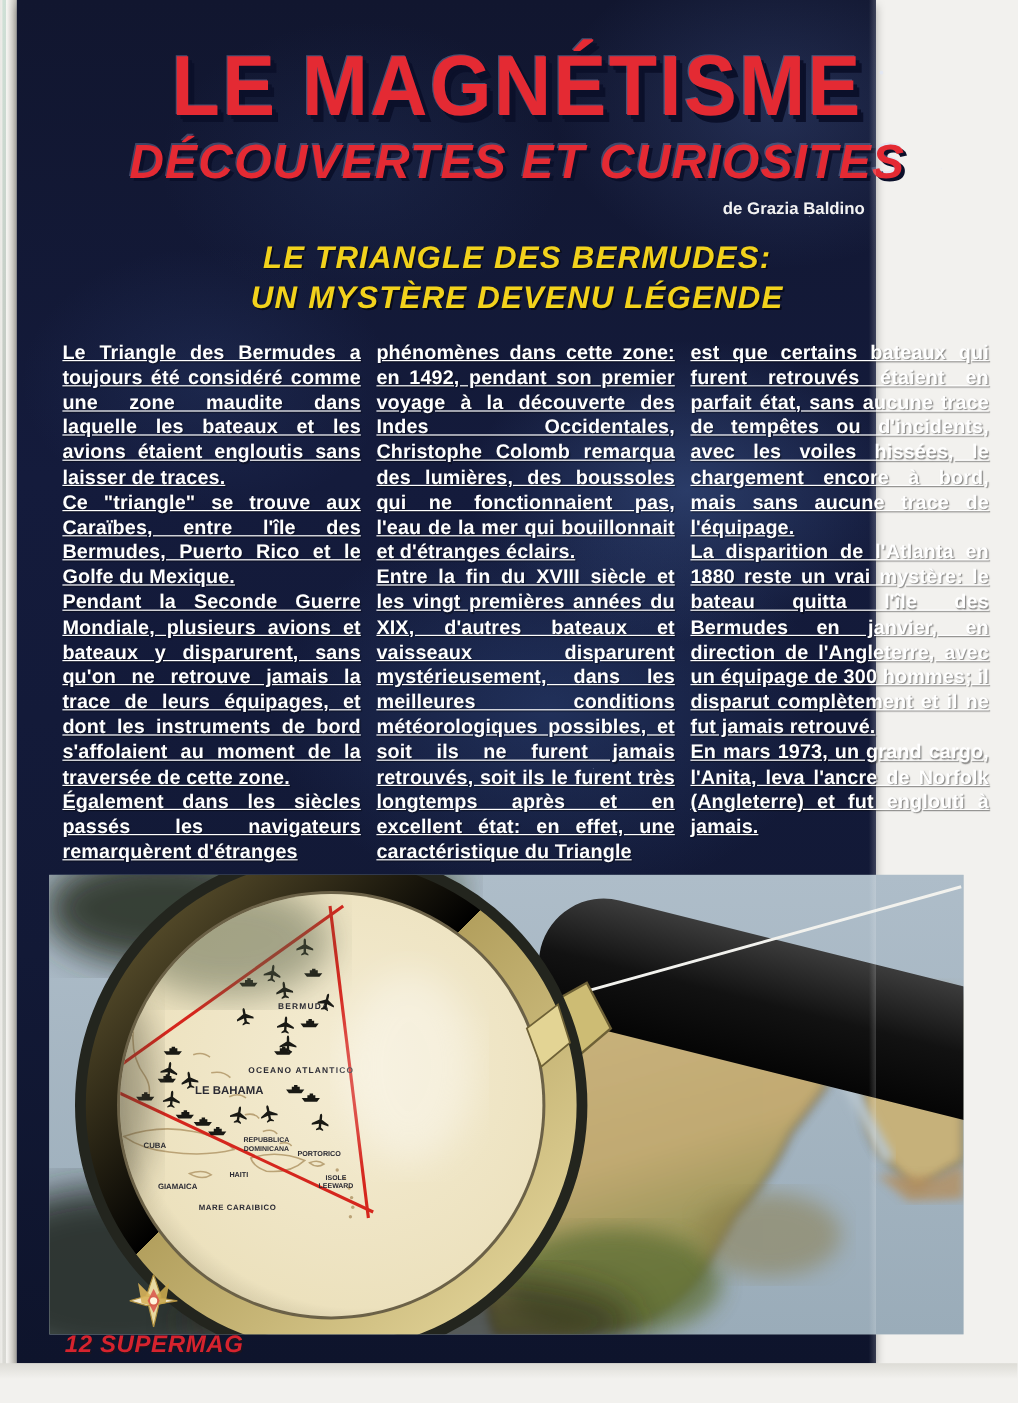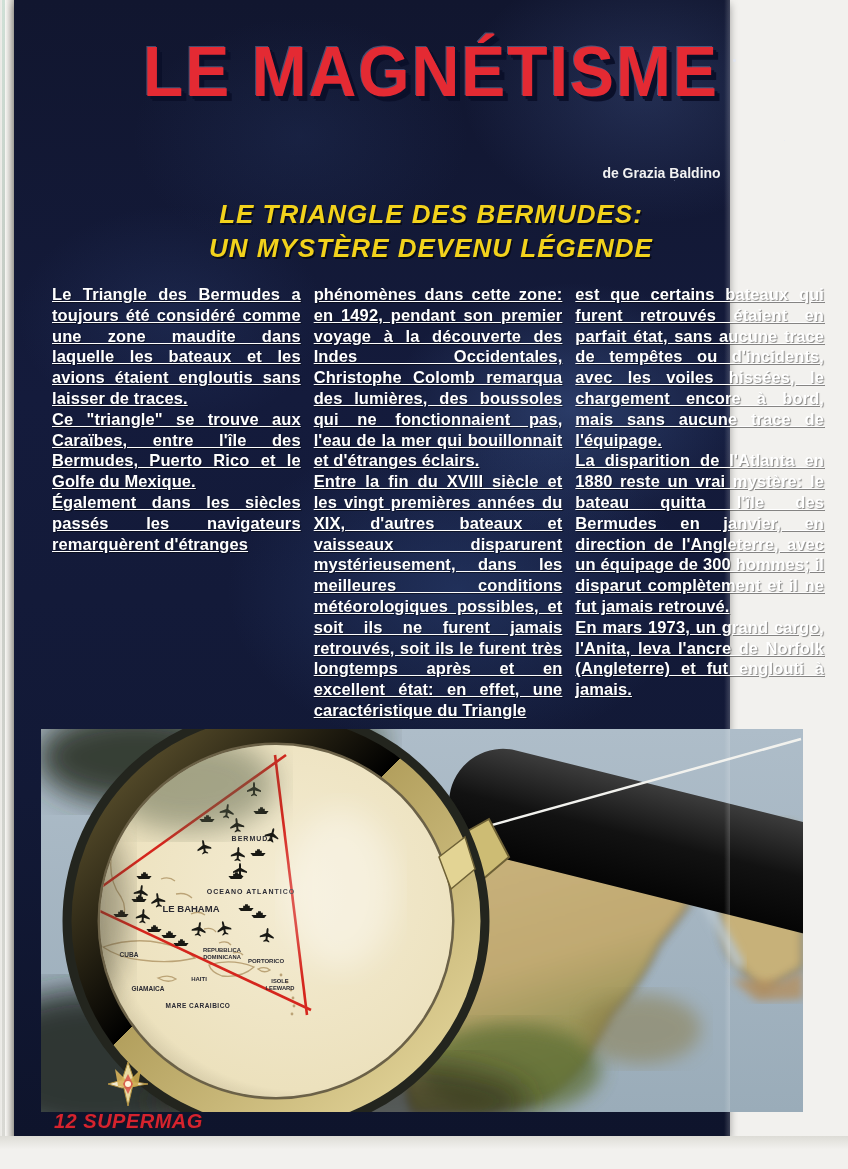--- a/index.html
+++ b/index.html
@@ -93,30 +93,32 @@
 </style>
 </head>
 <body>
 
 <div class="scan-edge"></div>
 
 <div class="page">
   <div class="stars"></div>
 
   <div class="title">LE MAGNÉTISME</div>
+  <div class="subtitle">DÉCOUVERTES ET CURIOSITES</div>
   <div class="byline">de Grazia Baldino</div>
   <div class="topic">
     <div>LE TRIANGLE DES BERMUDES:</div>
     <div>UN MYSTÈRE DEVENU LÉGENDE</div>
   </div>
 
   <div class="columns">
     <div class="col">
       <p>Le Triangle des Bermudes a toujours été considéré comme une zone maudite dans laquelle les bateaux et les avions étaient engloutis sans laisser de traces.</p>
       <p>Ce "triangle" se trouve aux Caraïbes, entre l'île des Bermudes, Puerto Rico et le Golfe du Mexique.</p>
+      <p>Pendant la Seconde Guerre Mondiale, plusieurs avions et bateaux y disparurent, sans qu'on ne retrouve jamais la trace de leurs équipages, et dont les instruments de bord s'affolaient au moment de la traversée de cette zone.</p>
       <p>Également dans les siècles passés les navigateurs remarquèrent d'étranges</p>
     </div>
     <div class="col">
       <p>phénomènes dans cette zone: en 1492, pendant son premier voyage à la découverte des Indes Occidentales, Christophe Colomb remarqua des lumières, des boussoles qui ne fonctionnaient pas, l'eau de la mer qui bouillonnait et d'étranges éclairs.</p>
       <p>Entre la fin du XVIII siècle et les vingt premières années du XIX, d'autres bateaux et vaisseaux disparurent mystérieusement, dans les meilleures conditions météorologiques possibles, et soit ils ne furent jamais retrouvés, soit ils le furent très longtemps après et en excellent état: en effet, une caractéristique du Triangle</p>
     </div>
     <div class="col">
       <p>est que certains bateaux qui furent retrouvés étaient en parfait état, sans aucune trace de tempêtes ou d'incidents, avec les voiles hissées, le chargement encore à bord, mais sans aucune trace de l'équipage.</p>
       <p>La disparition de l'Atlanta en 1880 reste un vrai mystère: le bateau quitta l'île des Bermudes en janvier, en direction de l'Angleterre, avec un équipage de 300 hommes; il disparut complètement et il ne fut jamais retrouvé.</p>
       <p>En mars 1973, un grand cargo, l'Anita, leva l'ancre de Norfolk (Angleterre) et fut englouti à jamais.</p>

